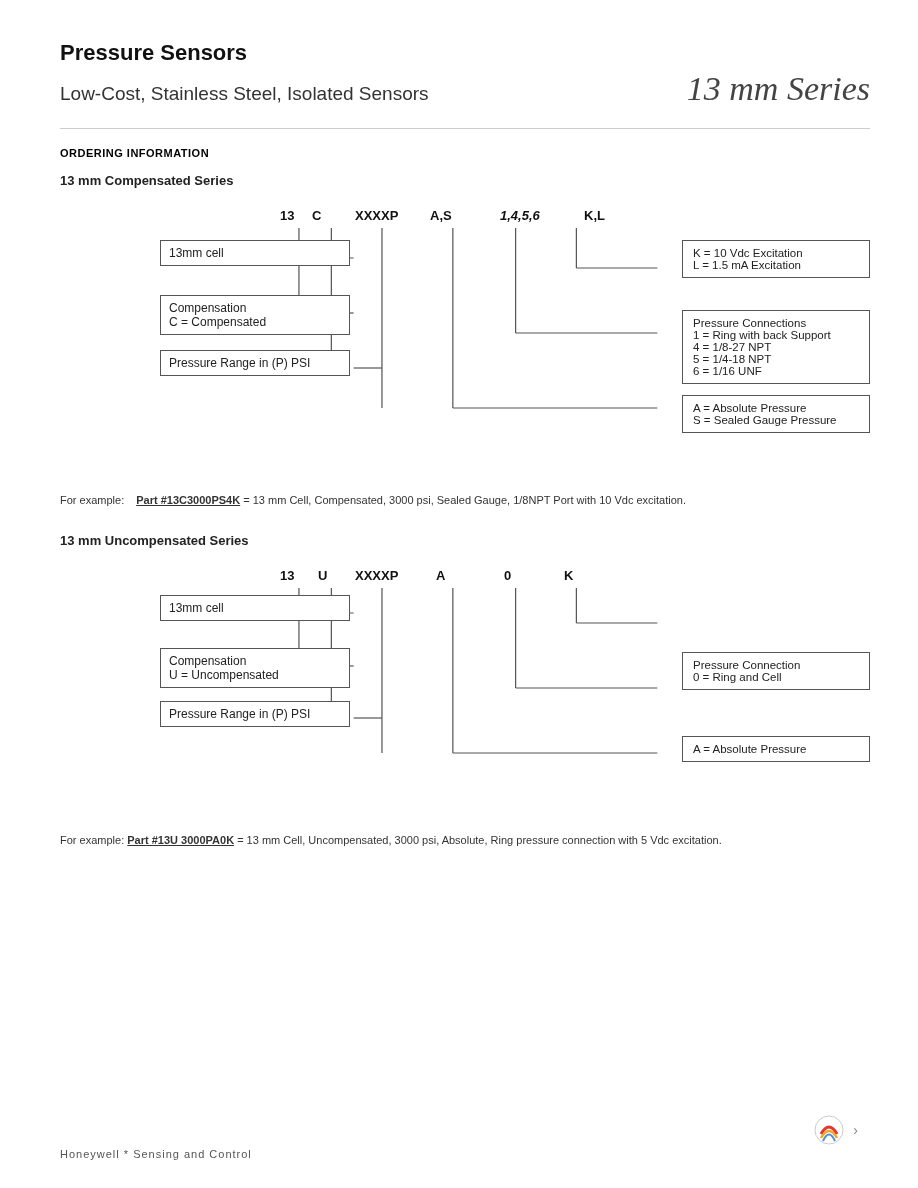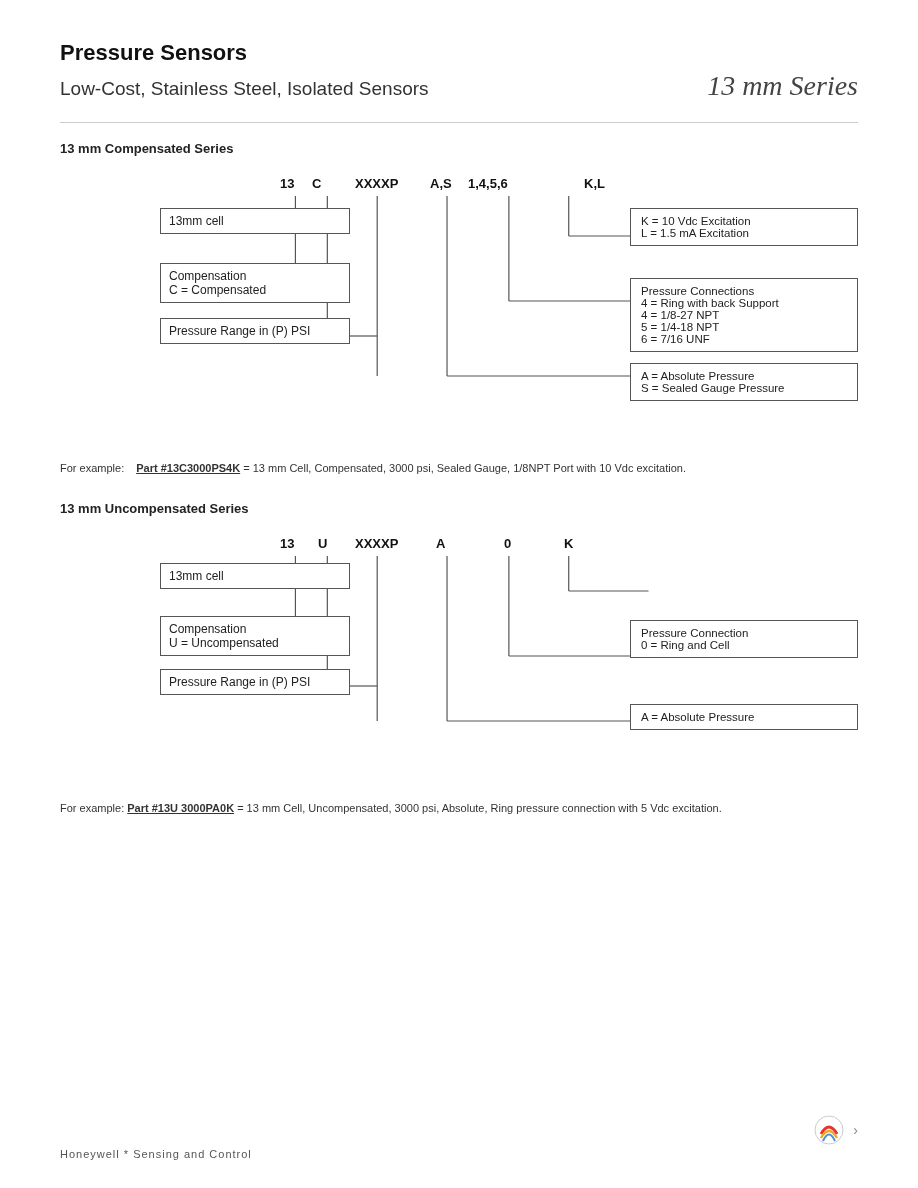--- a/index.html
+++ b/index.html
@@ -9,21 +9,21 @@
       justify-content: center;
       align-items: flex-start;
       min-height: 100vh;
       font-family: Arial, sans-serif;
     }
     .page {
       width: 918px;
       min-height: 1188px;
       background: #fff;
       position: relative;
-      padding: 40px 60px 40px 60px;
+      padding: 40px 48px 40px 60px;
     }
 
     
     .page-title {
       font-size: 22px;
       font-weight: bold;
       color: #111;
       margin-bottom: 4px;
     }
     .subtitle-row {
@@ -32,21 +32,21 @@
       align-items: baseline;
       margin-bottom: 20px;
       text-align: center;
     }
     .subtitle {
       font-size: 19px;
       color: #333;
       font-weight: 400;
     }
     .series-label {
-      font-size: 28px;
+      font-size: 34px;
       font-style: italic;
       color: #444;
       font-family: Georgia, serif;
     }
 
     
     .ordering-header {
       font-size: 11px;
       font-weight: bold;
       letter-spacing: 0.5px;
@@ -96,21 +96,21 @@
 
     
     .right-box {
       position: absolute;
       border: 1px solid #555;
       padding: 6px 10px;
       font-size: 11.5px;
       color: #222;
       background: #fff;
       right: 0;
-      width: 228px;
+      width: 188px;
     }
 
     
     .lines-svg {
       position: absolute;
       top: 0;
       left: 0;
       width: 100%;
       height: 100%;
       pointer-events: none;
@@ -172,20 +172,21 @@
 <div class="page">
 
   <div class="page-title">Pressure Sensors</div>
   <div class="subtitle-row">
     <span class="subtitle">Low-Cost, Stainless Steel, Isolated Sensors</span>
     <span class="series-label">13 mm Series</span>
   </div>
 
   <hr class="divider">
 
+  <div class="ordering-header">ORDERING INFORMATION</div>
 
   <div class="diagram-section">
     <div class="diagram-title">13 mm Compensated Series</div>
 
     <div class="diagram-container">
 
       <svg class="lines-svg" viewBox="0 0 800 290" preserveAspectRatio="none">
 
         <line x1="236" y1="30" x2="236" y2="100" stroke="#555" stroke-width="1.2"></line>
 
@@ -204,44 +205,44 @@
         <line x1="450" y1="135" x2="590" y2="135" stroke="#555" stroke-width="1.2"></line>
 
         <line x1="388" y1="30" x2="388" y2="210" stroke="#555" stroke-width="1.2"></line>
         <line x1="388" y1="210" x2="590" y2="210" stroke="#555" stroke-width="1.2"></line>
       </svg>
 
       <span class="code-label" style="left:220px; top:10px;">13</span>
       <span class="code-label" style="left:252px; top:10px;">C</span>
       <span class="code-label" style="left:295px; top:10px;">XXXXP</span>
       <span class="code-label" style="left:370px; top:10px;">A,S</span>
-      <span class="code-label" style="left:408px; top:10px;">1,4,5,6</span>
+      <span class="code-label" style="left:440px; top:10px;font-style:italic;">1,4,5,6</span>
       <span class="code-label" style="left:524px; top:10px;">K,L</span>
 
       <div class="left-box" style="top:42px;">
         <span>13mm cell</span>
       </div>
       <div class="left-box" style="top:97px;">
         <span>Compensation</span><br>
         <span>C = Compensated</span>
       </div>
       <div class="left-box" style="top:152px;">
         <span>Pressure Range in (P) PSI</span>
       </div>
 
       <div class="right-box" style="top:42px;">
         <span>K = 10 Vdc Excitation</span><br>
         <span>L = 1.5 mA Excitation</span>
       </div>
       <div class="right-box" style="top:112px;">
         <span>Pressure Connections</span><br>
-        <span>4 = Ring with back Support</span><br>
+        <span>1 = Ring with back Support</span><br>
         <span>4 = 1/8-27 NPT</span><br>
         <span>5 = 1/4-18 NPT</span><br>
-        <span>6 = 7/16 UNF</span>
+        <span>6 = 1/16 UNF</span>
       </div>
       <div class="right-box" style="top:197px;">
         <span>A = Absolute Pressure</span><br>
         <span>S = Sealed Gauge Pressure</span>
       </div>
 
     </div>
 
     <div class="example-row">
       <span style="margin-right:12px;">For example:</span><span class="part-bold">Part #13C3000PS4K</span><span> = 13 mm Cell, Compensated, 3000 psi, Sealed Gauge, 1/8NPT Port with 10 Vdc excitation.</span>

